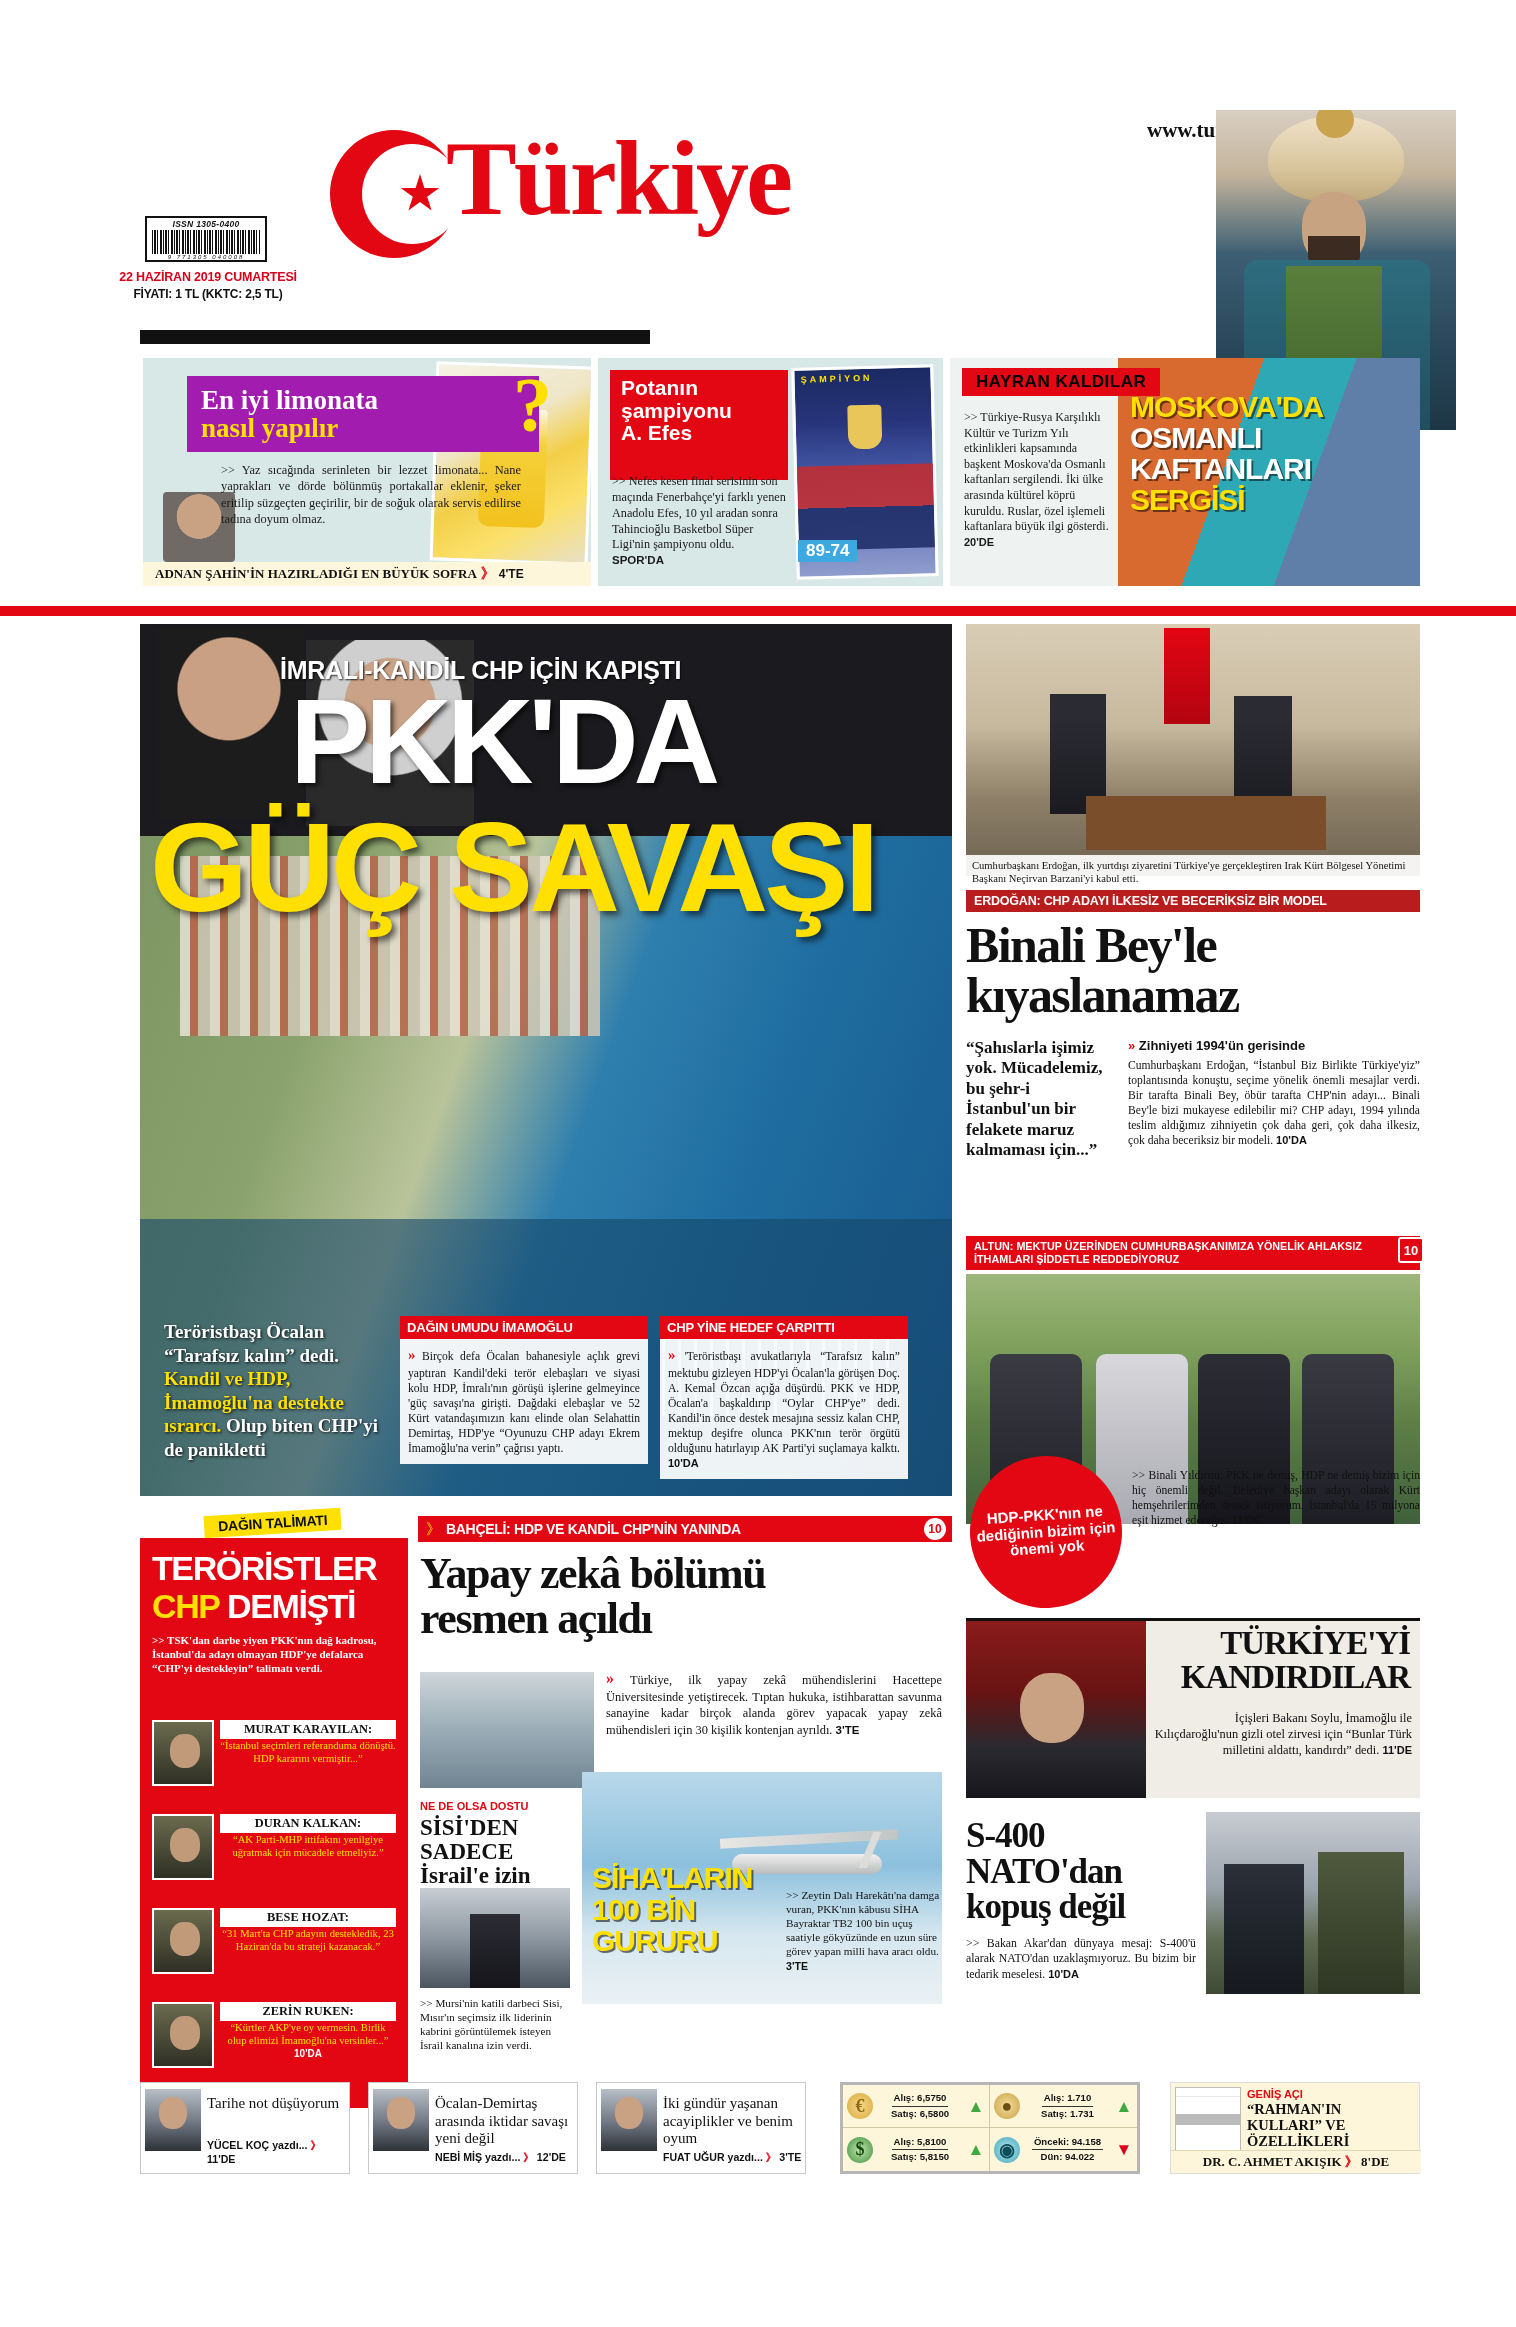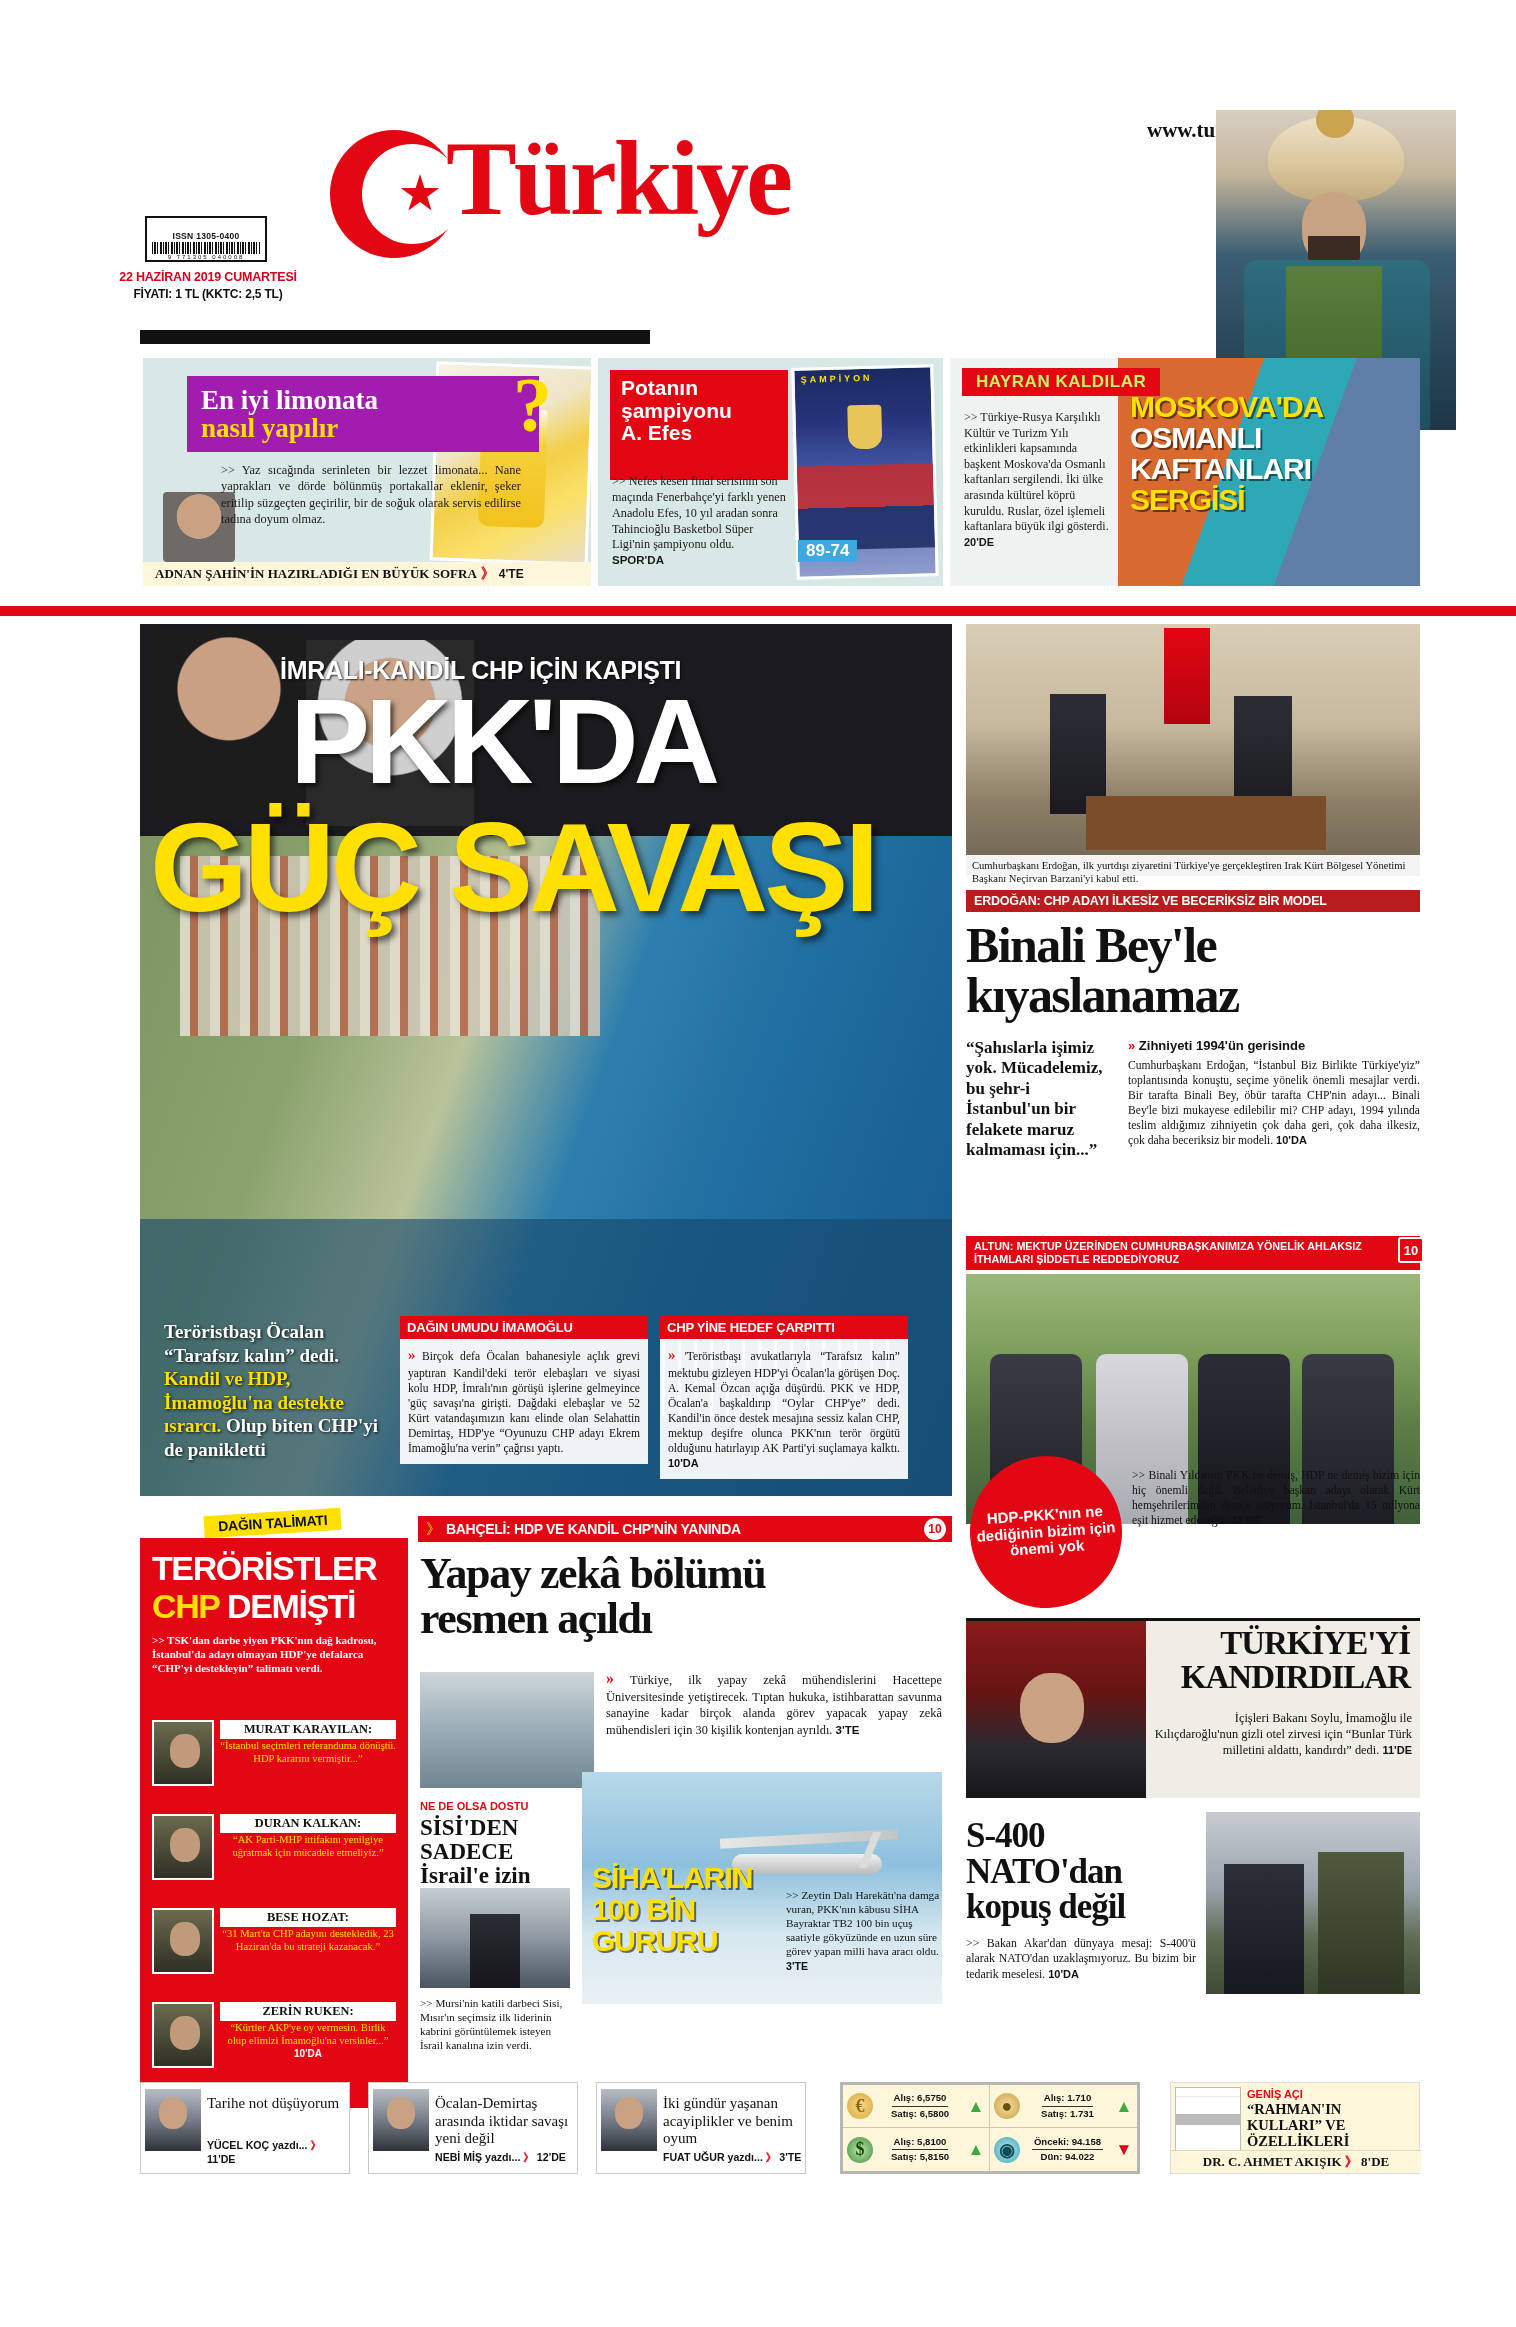--- a/index.html
+++ b/index.html
@@ -11,21 +11,22 @@
     overflow:hidden;
   }
   .page { position:relative; width:1516px; height:2327px; background:#fff; }
 
   
   .masthead { position:absolute; left:0; top:0; width:1516px; height:330px; }
   .issn-box {
     position:absolute; left:145px; top:216px; width:122px; height:46px;
     border:2px solid #111; background:#fff;
     display:flex; flex-direction:column; align-items:center; justify-content:flex-start;
-    padding-top:13px;
+    padding-top:1px;
+    font-style:italic;
   }
   .issn-text { font-family:"Liberation Sans", sans-serif; font-size:8.5px; font-weight:700; letter-spacing:.3px; color:#111; }
   .barcode { width:108px; height:26px; margin-top:1px;
     background:repeating-linear-gradient(to right,#111 0 1px,#fff 1px 2px,#111 2px 4px,#fff 4px 5px,#111 5px 6px,#fff 6px 8px,#111 8px 10px,#fff 10px 11px);
   }
   .barcode-digits { font-family:"Liberation Sans", sans-serif; font-size:6px; color:#111; letter-spacing:2px; }
   .date-line { position:absolute; left:113px; top:270px; width:190px; text-align:center;
     font-family:"Liberation Sans", sans-serif; font-weight:700; font-size:12.5px; color:#d9001b; letter-spacing:-.2px; }
   .price-line { position:absolute; left:113px; top:287px; width:190px; text-align:center;
     font-family:"Liberation Sans", sans-serif; font-weight:700; font-size:12px; color:#111; letter-spacing:-.2px; }
@@ -127,21 +128,21 @@
   .promo-basket .photo .trophy { position:absolute; left:52px; top:36px; width:34px; height:44px;
     background:#e8c65a; border-radius:4px 4px 14px 14px; }
   .promo-basket .photo .team { position:absolute; left:0; bottom:26px; width:136px; height:84px;
     background:linear-gradient(180deg,#c62b2b 0 50%,#1b2a63 50% 100%); opacity:.85; }
   .promo-basket .score { position:absolute; left:200px; top:182px; background:#3da9e0; color:#fff;
     font-family:"Liberation Sans", sans-serif; font-weight:700; font-size:17px; padding:1px 8px; }
 
   .promo-moskova { position:absolute; left:950px; top:28px; width:470px; height:228px;
     background:#eef3f2; overflow:hidden; }
   .promo-moskova .redtag { position:absolute; left:12px; top:10px; background:#e30613; padding:4px 14px; }
-  .promo-moskova .redtag span { font-family:"Liberation Sans", sans-serif; font-weight:700; font-size:17px; color:#bef264; letter-spacing:.5px; }
+  .promo-moskova .redtag span { font-family:"Liberation Sans", sans-serif; font-weight:700; font-size:17px; color:#000000; letter-spacing:.5px; }
   .promo-moskova .ptext { position:absolute; left:14px; top:52px; width:152px;
     font-family:"Liberation Serif", serif; font-size:12px; line-height:1.3; color:#1a1a1a; }
   .promo-moskova .ptext b { font-family:"Liberation Sans", sans-serif; font-size:11px;margin-top:8px; }
   .promo-moskova .kaftan-photo { position:absolute; left:168px; top:0; width:302px; height:228px;
     background:linear-gradient(110deg,#d8692f 0 38%,#2fa8b5 38% 62%,#5f7fa8 62% 100%); }
   .promo-moskova .bigtitle { position:absolute; left:180px; top:34px; width:290px; }
   .promo-moskova .bigtitle div { font-family:"Liberation Sans", sans-serif; font-weight:700;
     font-size:30px; line-height:1.03; letter-spacing:-1px; text-shadow:2px 2px 0 rgba(0,0,0,.5); }
   .promo-moskova .bigtitle .y { color:#ffe000; }
   .promo-moskova .bigtitle .w { color:#fff; }

